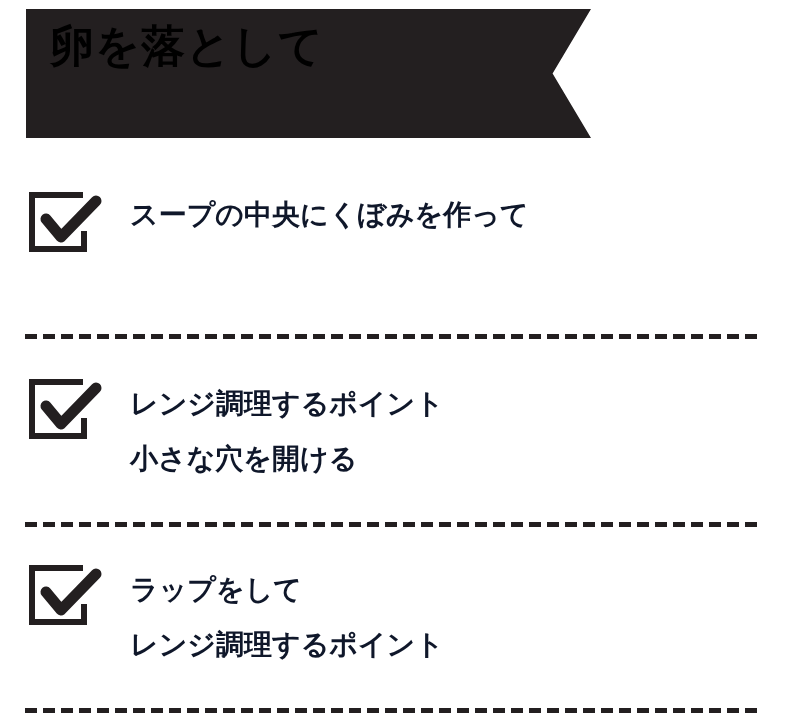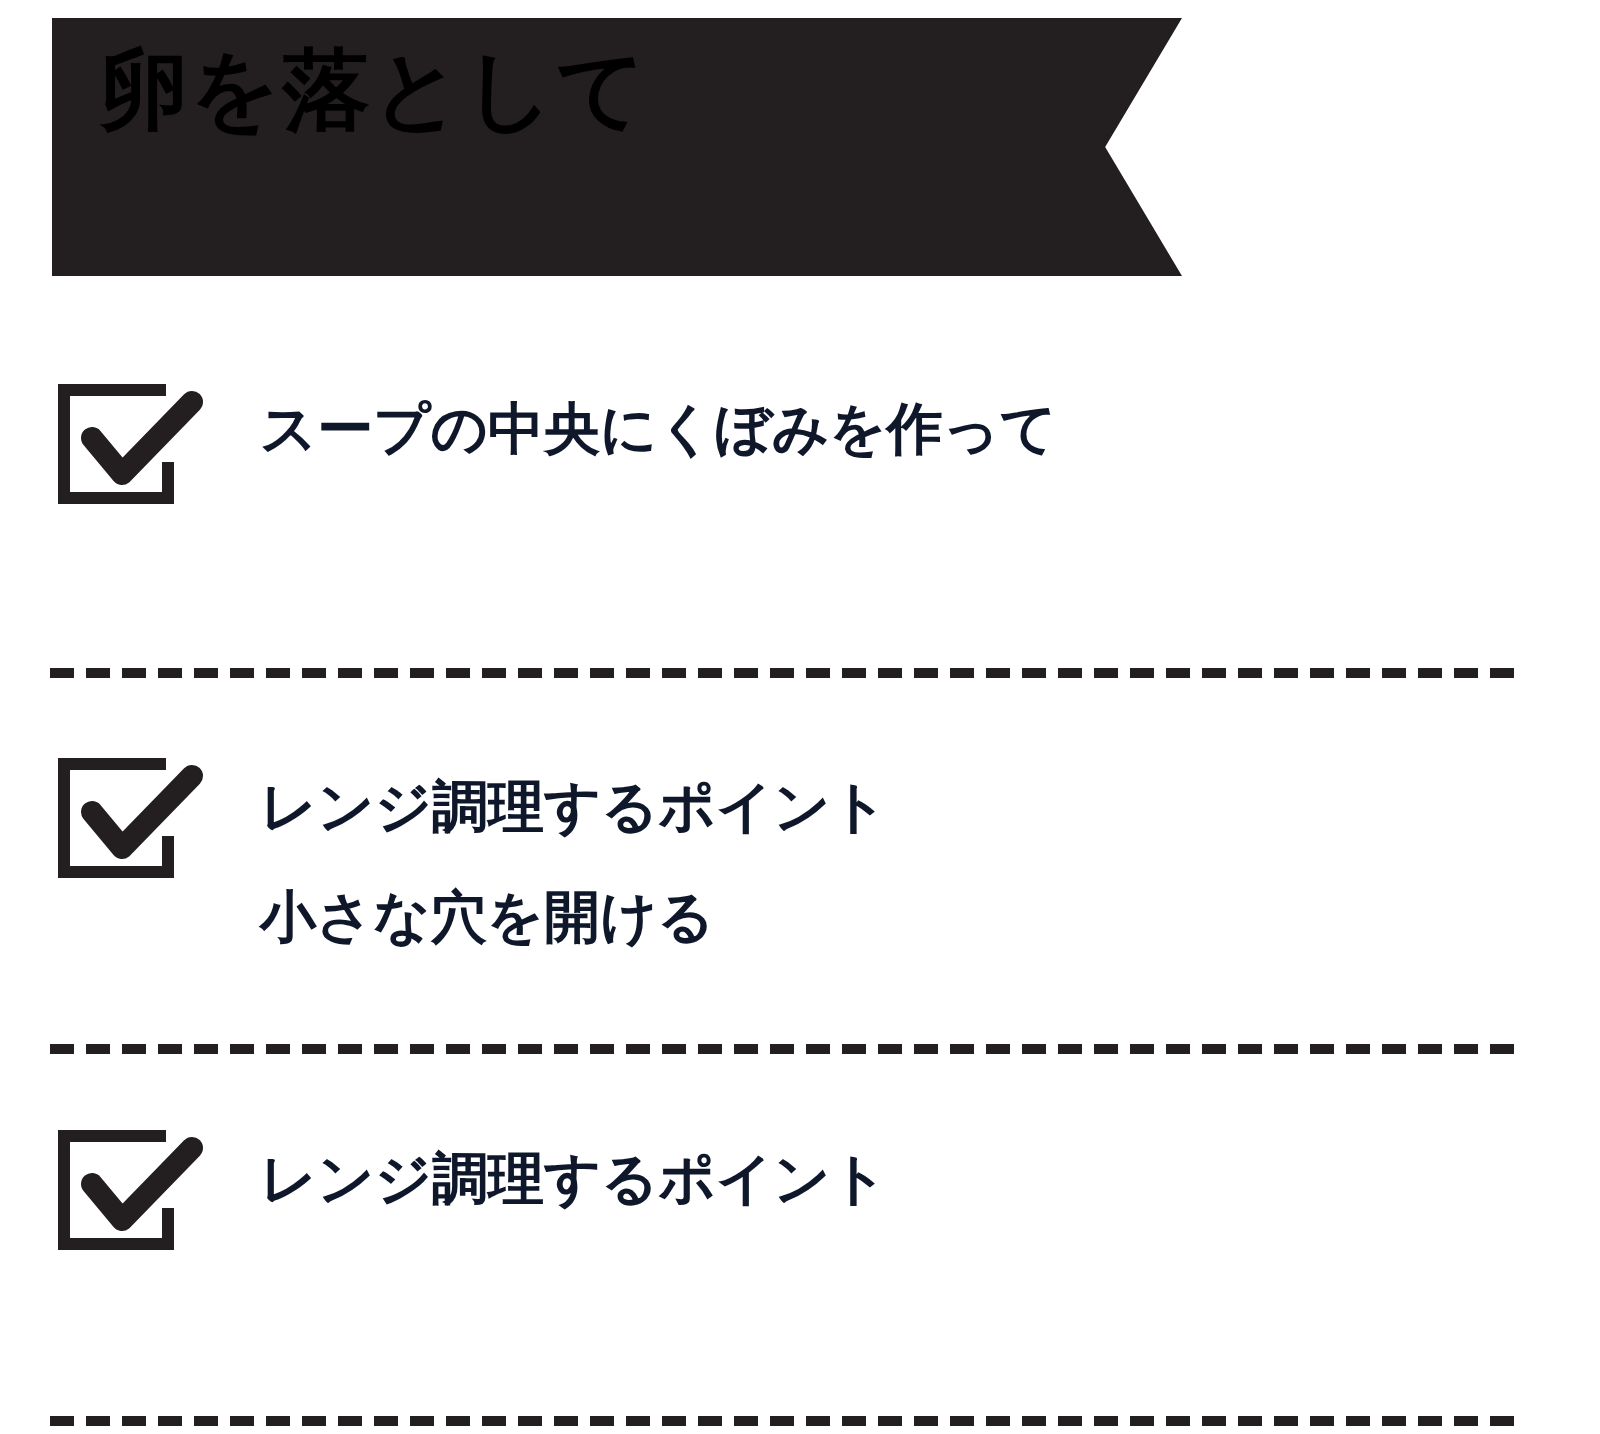--- a/index.html
+++ b/index.html
@@ -93,16 +93,17 @@
   </div>
 </div>
 <div class="divider" style="top:522px;"></div>
 
 <div class="item" style="top:558px;">
   <svg class="check" viewBox="0 0 80 70" style="top:2px;">
     <polyline points="57,8 6,8 6,62 58,62 58,44" fill="none" stroke="#231f20" stroke-width="6"></polyline>
     <polyline points="20,32 35,50 70,14" fill="none" stroke="#231f20" stroke-width="11" stroke-linecap="round" stroke-linejoin="round"></polyline>
   </svg>
   <div class="item-text" style="top:4px;">
+    <div>ラップをして</div>
     <div>レンジ調理するポイント</div>
   </div>
 </div>
 <div class="divider" style="top:708px;"></div>
 
 </body></html>

